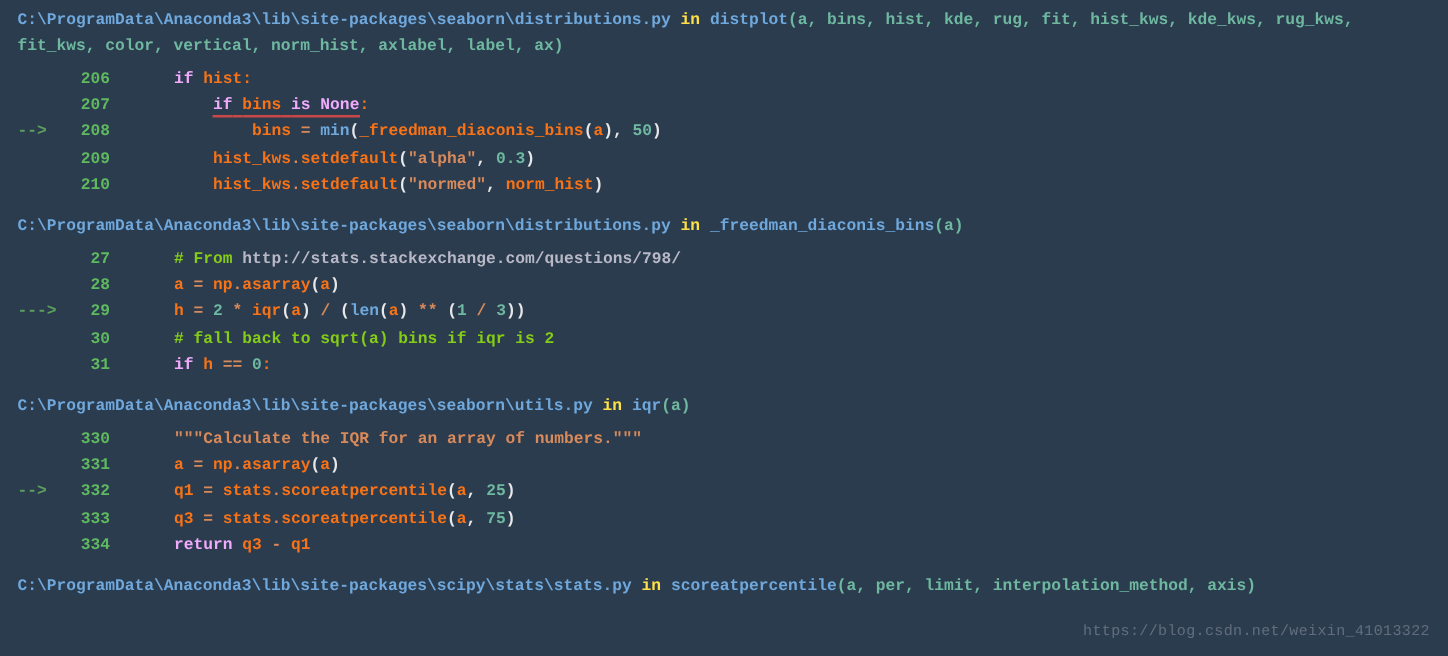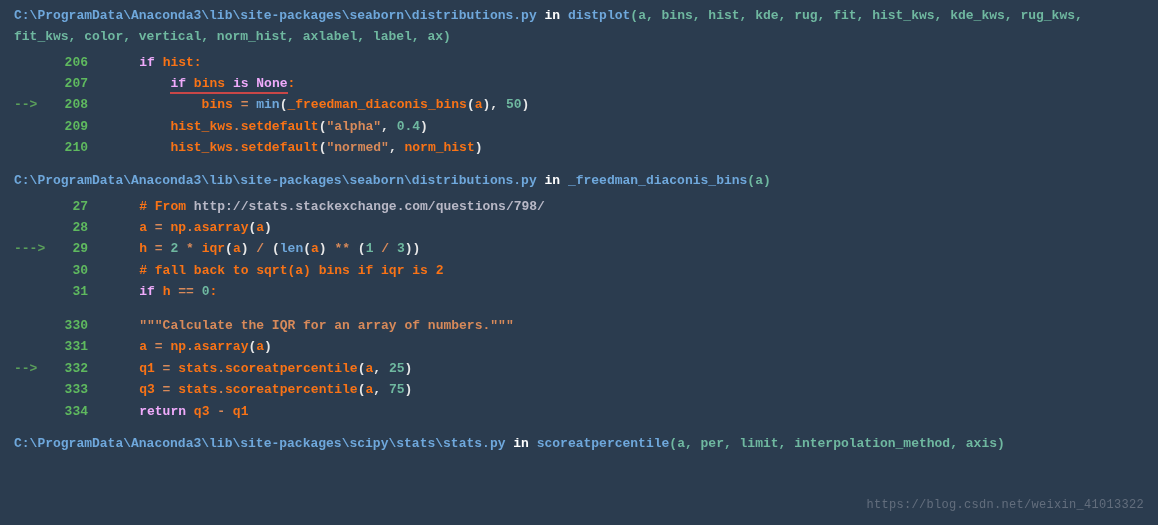--- a/index.html
+++ b/index.html
@@ -34,31 +34,31 @@
       width: 32px;
       text-align: right;
       color: #5fb95f;
       flex-shrink: 0;
       padding-right: 0;
     }
     .code {
       padding-left: 20px;
       flex: 1;
     }
-    .c-in     { color: #ffffff; }
+    .c-in     { color: #fde047; }
     .c-func   { color: #6fa8dc; }
     .c-param  { color: #6fb8a0; }
     .c-kw     { color: #f0abfc; }
     .c-builtin{ color: #6fa8dc; }
     .c-ident  { color: #f97316; }
     .c-white  { color: #e8e8e8; }
     .c-str    { color: #d88a5a; }
     .c-num    { color: #6fb8a0; }
     .c-op     { color: #d88a5a; }
-    .c-comment{ color: #f97316; }
+    .c-comment{ color: #84cc16; }
     .c-url    { color: #b8b8c6; font-weight: bold; }
     .underline-red {
       border-bottom: 2px solid #c94747;
       padding-bottom: 1px;
     }
     .watermark {
       position: absolute;
       right: 14px;
       top: 496px;
       color: rgba(200,200,210,0.35);
@@ -69,31 +69,32 @@
   </style>
 </head>
 <body>
 
 <div id="root">
     <div class="frame-header"><span class="c-func">C:\ProgramData\Anaconda3\lib\site-packages\seaborn\distributions.py</span><span class="c-in"> in </span><span class="c-builtin">distplot</span><span class="c-param">(a, bins, hist, kde, rug, fit, hist_kws, kde_kws, rug_kws, fit_kws, color, vertical, norm_hist, axlabel, label, ax)</span></div>
     <div class="lines">
       <div class="line"><span class="arrow-col"></span><span class="lineno">206</span><span class="code"><span>    </span><span class="c-kw">if</span><span class="c-ident"> hist:</span></span></div>
       <div class="line"><span class="arrow-col"></span><span class="lineno">207</span><span class="code"><span>        </span><span class="c-kw underline-red">if</span><span class="underline-red"> </span><span class="c-ident underline-red">bins</span><span class="underline-red"> </span><span class="c-kw underline-red">is</span><span class="underline-red"> </span><span class="c-kw underline-red">None</span><span class="c-ident">:</span></span></div>
       <div class="line"><span class="arrow-col">--&gt;</span><span class="lineno">208</span><span class="code"><span class="c-ident">            bins </span><span class="c-op">=</span><span> </span><span class="c-builtin">min</span><span class="c-white">(</span><span class="c-ident">_freedman_diaconis_bins</span><span class="c-white">(</span><span class="c-ident">a</span><span class="c-white">)</span><span class="c-white">,</span><span> </span><span class="c-num">50</span><span class="c-white">)</span></span></div>
-      <div class="line"><span class="arrow-col"></span><span class="lineno">209</span><span class="code"><span class="c-ident">        hist_kws</span><span class="c-op">.</span><span class="c-ident">setdefault</span><span class="c-white">(</span><span class="c-str">"alpha"</span><span class="c-white">,</span><span> </span><span class="c-num">0.4</span><span class="c-white">)</span></span></div>
+      <div class="line"><span class="arrow-col"></span><span class="lineno">209</span><span class="code"><span class="c-ident">        hist_kws</span><span class="c-op">.</span><span class="c-ident">setdefault</span><span class="c-white">(</span><span class="c-str">"alpha"</span><span class="c-white">,</span><span> </span><span class="c-num">0.3</span><span class="c-white">)</span></span></div>
       <div class="line"><span class="arrow-col"></span><span class="lineno">210</span><span class="code"><span class="c-ident">        hist_kws</span><span class="c-op">.</span><span class="c-ident">setdefault</span><span class="c-white">(</span><span class="c-str">"normed"</span><span class="c-white">,</span><span class="c-ident"> norm_hist</span><span class="c-white">)</span></span></div>
     </div>
     <div class="frame-header"><span class="c-func">C:\ProgramData\Anaconda3\lib\site-packages\seaborn\distributions.py</span><span class="c-in"> in </span><span class="c-builtin">_freedman_diaconis_bins</span><span class="c-param">(a)</span></div>
     <div class="lines">
       <div class="line"><span class="arrow-col"></span><span class="lineno">27</span><span class="code"><span>    </span><span class="c-comment"># From </span><span class="c-url">http://stats.stackexchange.com/questions/798/</span></span></div>
       <div class="line"><span class="arrow-col"></span><span class="lineno">28</span><span class="code"><span class="c-ident">    a </span><span class="c-op">=</span><span class="c-ident"> np</span><span class="c-op">.</span><span class="c-ident">asarray</span><span class="c-white">(</span><span class="c-ident">a</span><span class="c-white">)</span></span></div>
       <div class="line"><span class="arrow-col">---&gt;</span><span class="lineno">29</span><span class="code"><span class="c-ident">    h </span><span class="c-op">=</span><span> </span><span class="c-num">2</span><span> </span><span class="c-op">*</span><span class="c-ident"> iqr</span><span class="c-white">(</span><span class="c-ident">a</span><span class="c-white">)</span><span> </span><span class="c-op">/</span><span> </span><span class="c-white">(</span><span class="c-builtin">len</span><span class="c-white">(</span><span class="c-ident">a</span><span class="c-white">)</span><span> </span><span class="c-op">**</span><span> </span><span class="c-white">(</span><span class="c-num">1</span><span> </span><span class="c-op">/</span><span> </span><span class="c-num">3</span><span class="c-white">))</span></span></div>
       <div class="line"><span class="arrow-col"></span><span class="lineno">30</span><span class="code"><span>    </span><span class="c-comment"># fall back to sqrt(a) bins if iqr is 2</span></span></div>
       <div class="line"><span class="arrow-col"></span><span class="lineno">31</span><span class="code"><span>    </span><span class="c-kw">if</span><span class="c-ident"> h </span><span class="c-op">==</span><span> </span><span class="c-num">0</span><span class="c-ident">:</span></span></div>
     </div>
+    <div class="frame-header"><span class="c-func">C:\ProgramData\Anaconda3\lib\site-packages\seaborn\utils.py</span><span class="c-in"> in </span><span class="c-builtin">iqr</span><span class="c-param">(a)</span></div>
     <div class="lines">
       <div class="line"><span class="arrow-col"></span><span class="lineno">330</span><span class="code"><span>    </span><span class="c-str">"""Calculate the IQR for an array of numbers."""</span></span></div>
       <div class="line"><span class="arrow-col"></span><span class="lineno">331</span><span class="code"><span class="c-ident">    a </span><span class="c-op">=</span><span class="c-ident"> np</span><span class="c-op">.</span><span class="c-ident">asarray</span><span class="c-white">(</span><span class="c-ident">a</span><span class="c-white">)</span></span></div>
       <div class="line"><span class="arrow-col">--&gt;</span><span class="lineno">332</span><span class="code"><span class="c-ident">    q1 </span><span class="c-op">=</span><span class="c-ident"> stats</span><span class="c-op">.</span><span class="c-ident">scoreatpercentile</span><span class="c-white">(</span><span class="c-ident">a</span><span class="c-white">,</span><span> </span><span class="c-num">25</span><span class="c-white">)</span></span></div>
       <div class="line"><span class="arrow-col"></span><span class="lineno">333</span><span class="code"><span class="c-ident">    q3 </span><span class="c-op">=</span><span class="c-ident"> stats</span><span class="c-op">.</span><span class="c-ident">scoreatpercentile</span><span class="c-white">(</span><span class="c-ident">a</span><span class="c-white">,</span><span> </span><span class="c-num">75</span><span class="c-white">)</span></span></div>
       <div class="line"><span class="arrow-col"></span><span class="lineno">334</span><span class="code"><span>    </span><span class="c-kw">return</span><span class="c-ident"> q3 </span><span class="c-op">-</span><span class="c-ident"> q1</span></span></div>
     </div>
     <div class="frame-header"><span class="c-func">C:\ProgramData\Anaconda3\lib\site-packages\scipy\stats\stats.py</span><span class="c-in"> in </span><span class="c-builtin">scoreatpercentile</span><span class="c-param">(a, per, limit, interpolation_method, axis)</span></div>
     <div class="lines"></div>
   </div>

